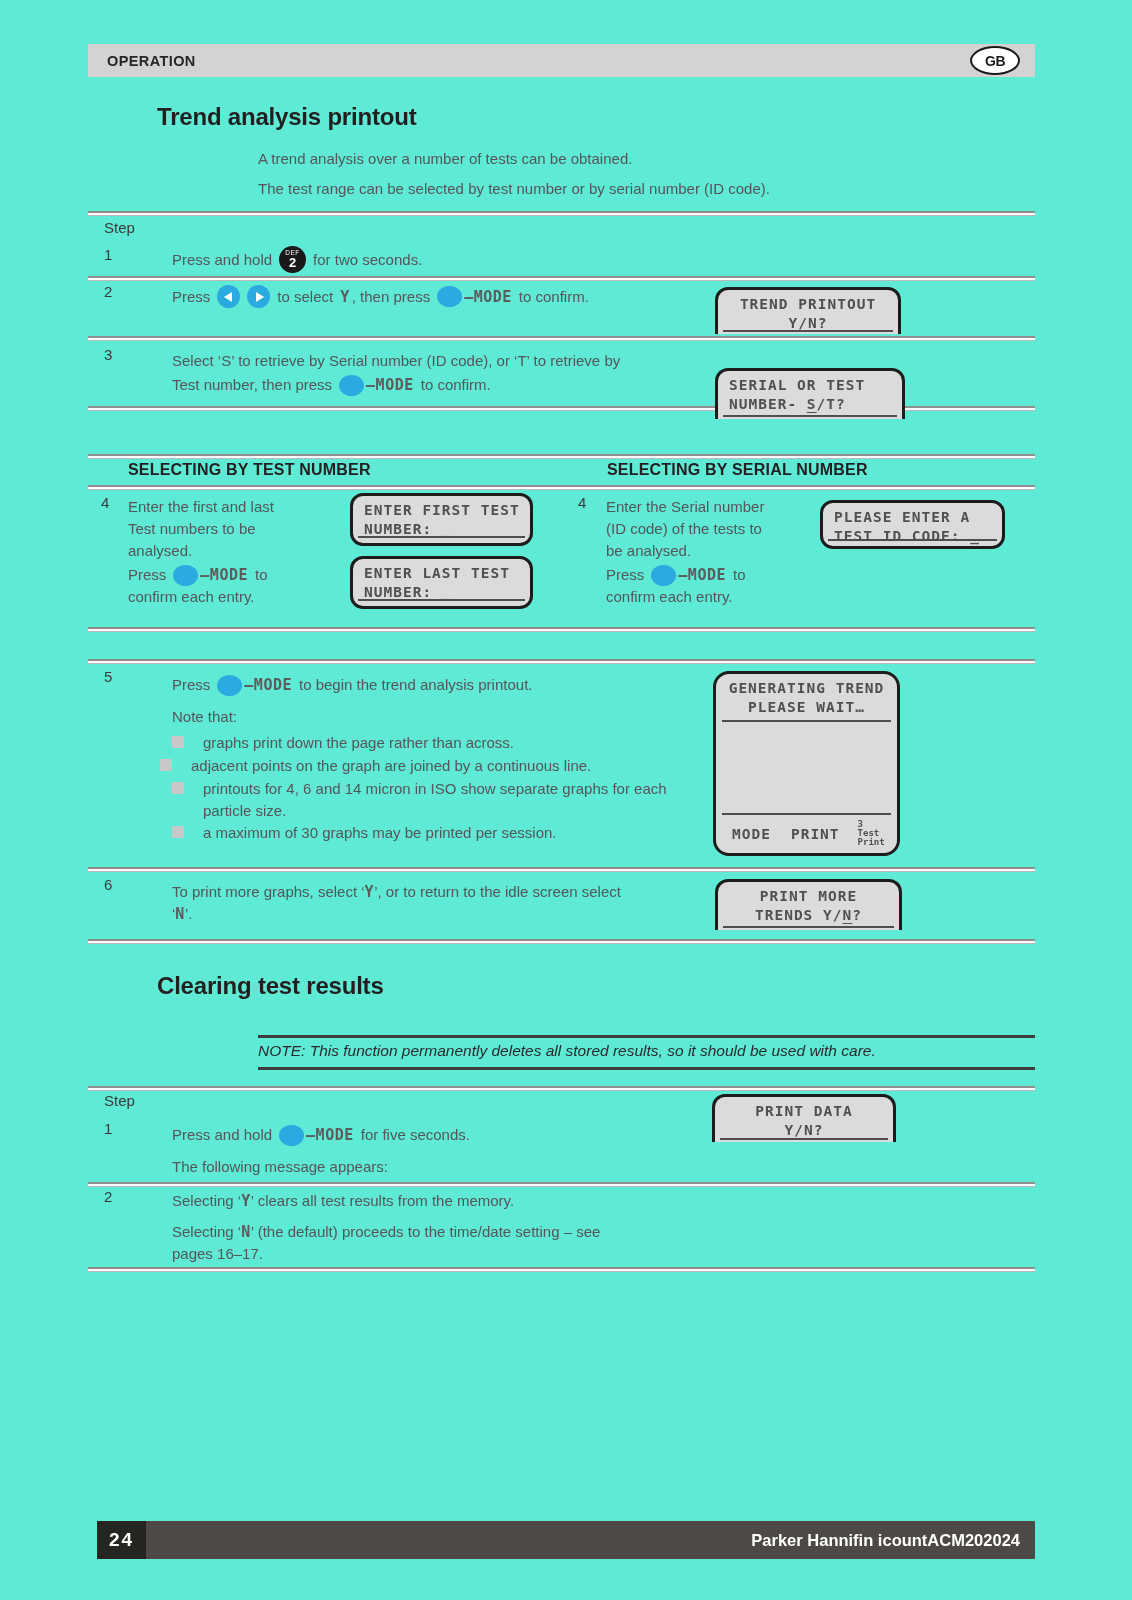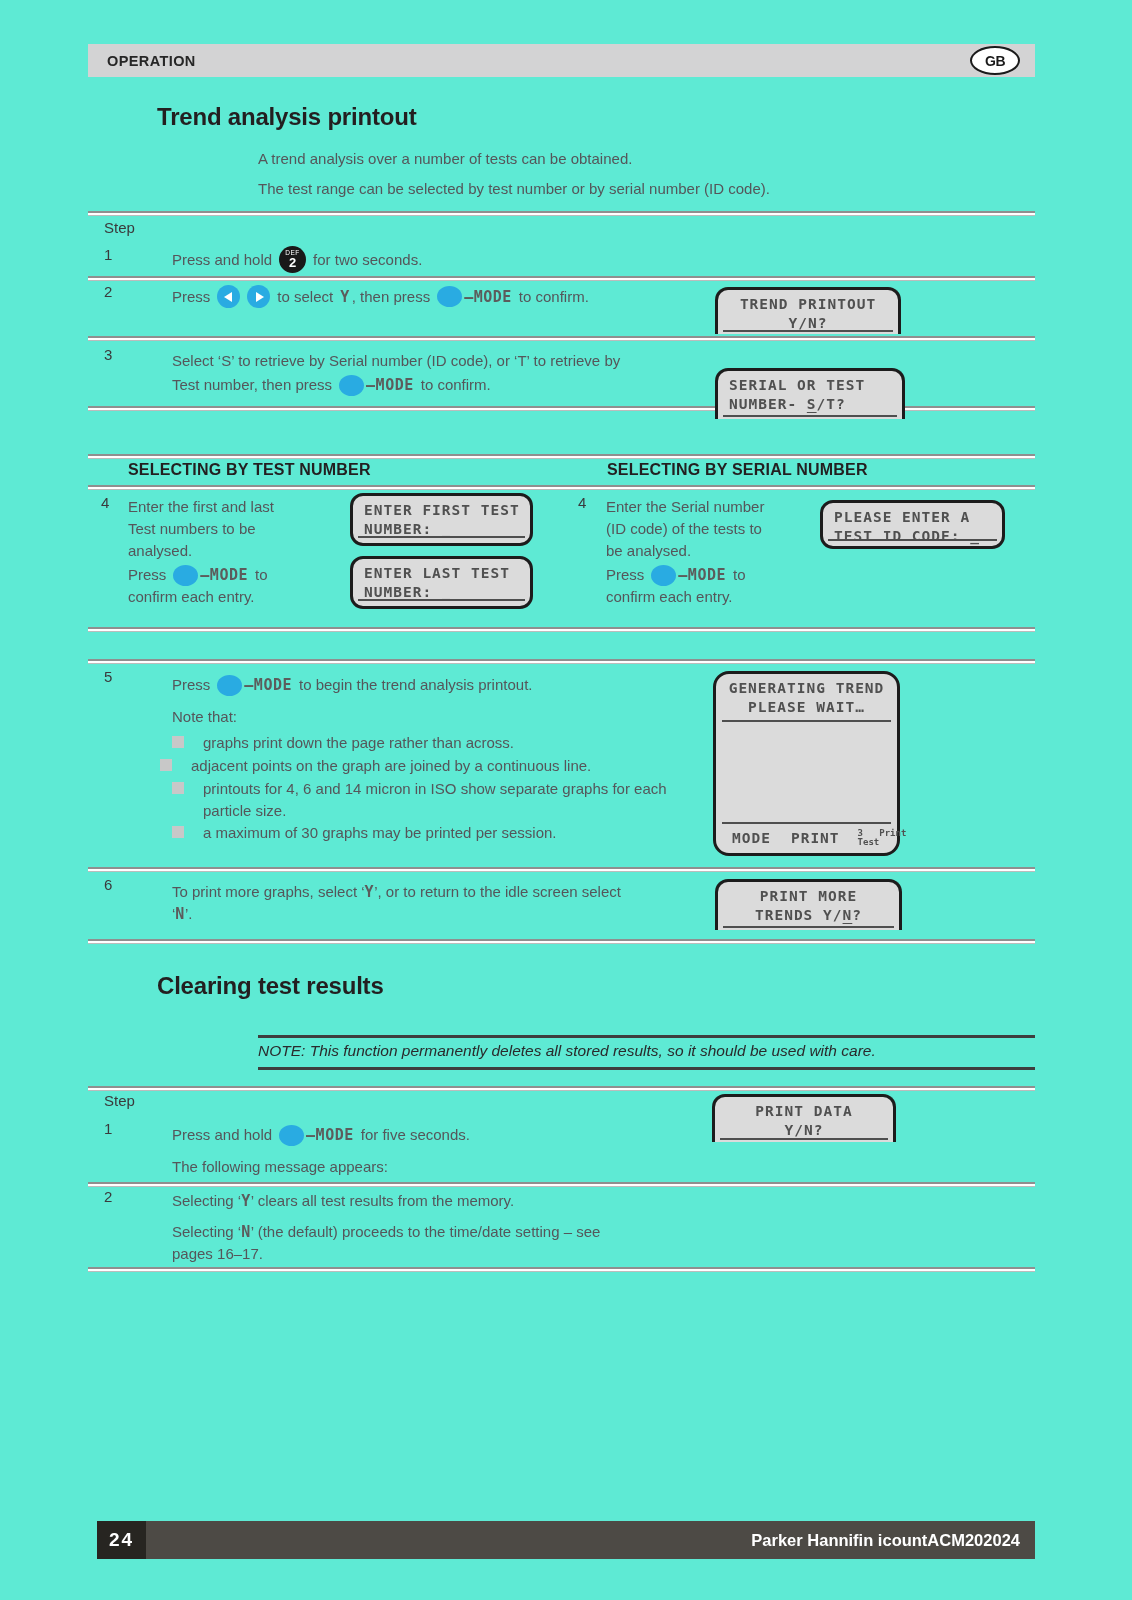--- a/index.html
+++ b/index.html
@@ -35,21 +35,21 @@
        letter-spacing:1px;box-sizing:border-box;padding-top:5px;}
   .lcd .ln{line-height:19px;font-size:14.5px;text-align:center;white-space:pre;}
   .lcd.left .ln{text-align:left;padding-left:11px;}
   .lcd .hair{position:absolute;left:5px;right:5px;bottom:5px;border-top:2px solid #4e4e4e;}
   .lcd.clipped{border-bottom:none;border-radius:13px 13px 0 0;}
   .lcd.clipped .hair{bottom:2px;}
   .lcd .ul{text-decoration:underline;text-underline-offset:2.5px;}
   .lcd-bottom{position:absolute;left:0;right:0;bottom:3px;}
   .lcd-sep{margin:0 6px;border-top:2px solid #4e4e4e;}
   .lcd-bottomrow{display:flex;align-items:center;gap:20px;padding:5px 22px 3px 16px;font-size:14.5px;}
-  .lcd-small{display:flex;font-size:9px;line-height:9px;letter-spacing:0;margin-left:-2px;}
+  .lcd-small{display:flex;flex-direction:column;font-size:9px;line-height:9px;letter-spacing:0;margin-left:-2px;}
 
   
   .lcdw{font-family:"DejaVu Sans Mono",monospace;font-weight:bold;color:#5c5c5c;font-size:15px;letter-spacing:.5px;}
   .key-def{width:27px;height:27px;border-radius:50%;background:#191919;color:#fff;
            display:inline-flex;flex-direction:column;align-items:center;justify-content:center;line-height:1;flex:none;}
   .key-def .t{font-size:6.5px;letter-spacing:.5px;}
   .key-def .n{font-size:13px;font-weight:bold;}
   .key-arrow{width:23px;height:23px;border-radius:50%;background:#29abe2;display:inline-flex;align-items:center;justify-content:center;flex:none;}
   .tri-l{width:0;height:0;border-top:5px solid transparent;border-bottom:5px solid transparent;border-right:8px solid #fff;margin-right:2px;}
   .tri-r{width:0;height:0;border-top:5px solid transparent;border-bottom:5px solid transparent;border-left:8px solid #fff;margin-left:2px;}

